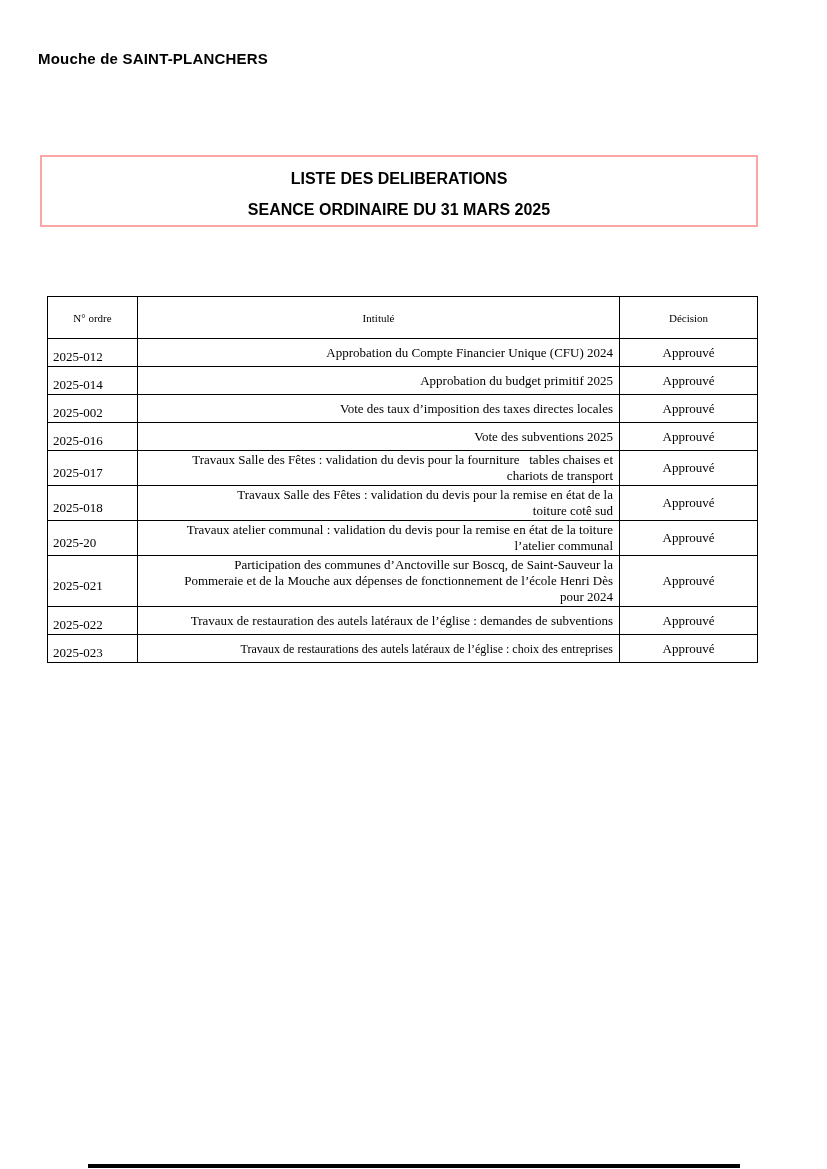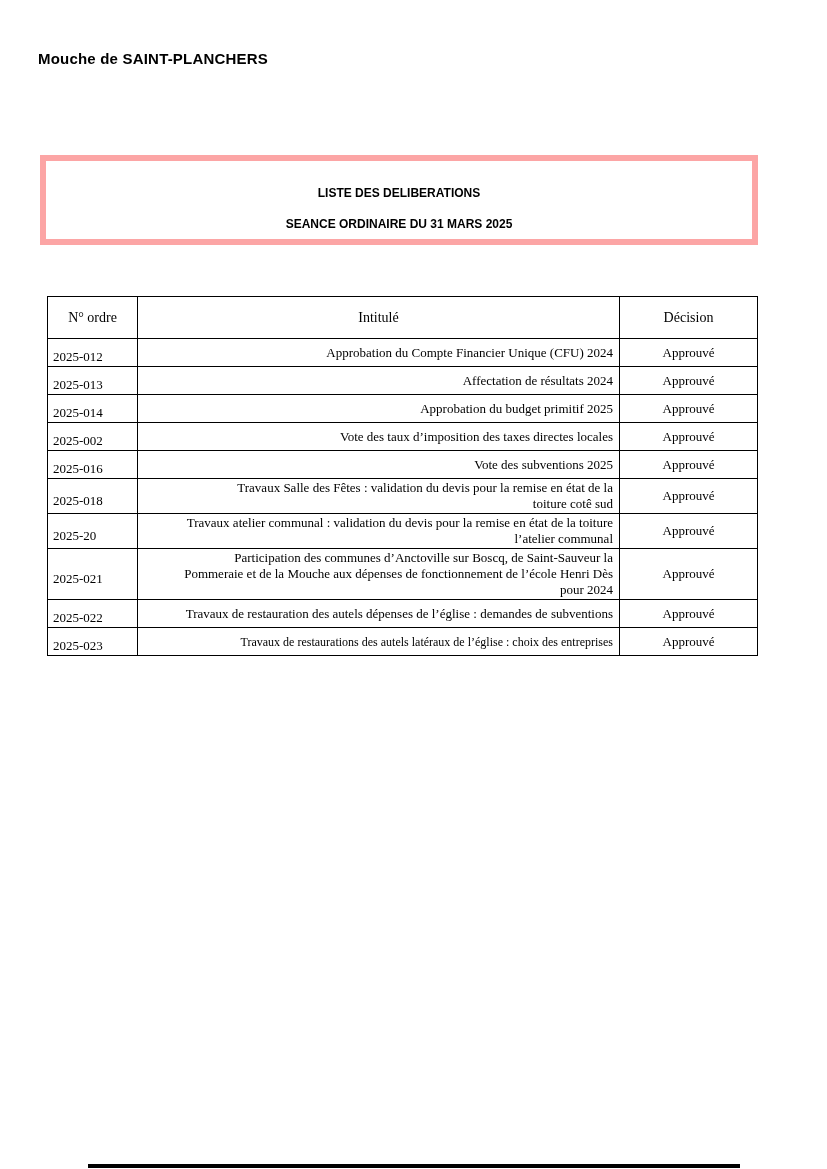--- a/index.html
+++ b/index.html
@@ -22,47 +22,47 @@
     font-weight: bold;
     font-size: 15px;
     letter-spacing: 0.2px;
   }
 
   .title-box {
     position: absolute;
     left: 40px;
     top: 155px;
     width: 718px;
-    border: 6px solid #fca5a5;
+    border: 2px solid #fca5a5;
     text-align: center;
     font-family: "Liberation Sans", sans-serif;
     font-weight: bold;
-    font-size: 12px;
-    padding: 24px 0 7px 0;
+    font-size: 16px;
+    padding: 14px 0 7px 0;
   }
   .title-box .title-line { line-height: 16px; }
   .title-box .title-line:first-child { margin-bottom: 15px; }
 
   table.delib-table {
     position: absolute;
     left: 47px;
     top: 296px;
     width: 711px;
     border-collapse: collapse;
     font-size: 13px;
     table-layout: fixed;
   }
   .delib-table th, .delib-table td {
     border: 1px solid #000000;
   }
   .delib-table thead th {
     font-weight: normal;
     height: 42px;
     vertical-align: middle;
-    font-size: 14px;
+    font-size: 11px;
   }
   .col-ordre  { width: 90px; }
   .col-decision { width: 138px; }
 
   .delib-table td { line-height: 16px; }
   td.cell-ordre {
     padding: 10px 4px 1px 5px;
     vertical-align: middle;
     text-align: left;
   }
@@ -116,37 +116,38 @@
         <th class="col-decision">Décision</th>
       </tr>
     </thead>
     <tbody id="table-body">
         <tr>
           <td class="cell-ordre">2025-012</td>
           <td class="cell-intitule">Approbation du Compte Financier Unique (CFU) 2024</td>
           <td class="cell-decision">Approuvé</td>
         </tr>
         <tr>
-          <td class="cell-ordre">2025-013</td>
-          <td class="cell-intitule">Affectation de résultats 2024</td>
-          <td class="cell-decision">Approuvé</td>
-        </tr>
-        <tr>
           <td class="cell-ordre">2025-014</td>
           <td class="cell-intitule">Approbation du budget primitif 2025</td>
           <td class="cell-decision">Approuvé</td>
         </tr>
         <tr>
           <td class="cell-ordre">2025-002</td>
           <td class="cell-intitule">Vote des taux d’imposition des taxes directes locales</td>
           <td class="cell-decision">Approuvé</td>
         </tr>
         <tr>
           <td class="cell-ordre">2025-016</td>
           <td class="cell-intitule">Vote des subventions 2025</td>
+          <td class="cell-decision">Approuvé</td>
+        </tr>
+        <tr>
+          <td class="cell-ordre">2025-017</td>
+          <td class="cell-intitule">Travaux Salle des Fêtes : validation du devis pour la fourniture   tables chaises et
+chariots de transport</td>
           <td class="cell-decision">Approuvé</td>
         </tr>
         <tr>
           <td class="cell-ordre">2025-018</td>
           <td class="cell-intitule">Travaux Salle des Fêtes : validation du devis pour la remise en état de la
 toiture cotê sud</td>
           <td class="cell-decision">Approuvé</td>
         </tr>
         <tr>
           <td class="cell-ordre">2025-20</td>
@@ -156,21 +157,21 @@
         </tr>
         <tr>
           <td class="cell-ordre">2025-021</td>
           <td class="cell-intitule">Participation des communes d’Anctoville sur Boscq, de Saint-Sauveur la
 Pommeraie et de la Mouche aux dépenses de fonctionnement de l’école Henri Dès
 pour 2024</td>
           <td class="cell-decision">Approuvé</td>
         </tr>
         <tr>
           <td class="cell-ordre">2025-022</td>
-          <td class="cell-intitule">Travaux de restauration des autels dépenses de l’église : demandes de subventions</td>
+          <td class="cell-intitule">Travaux de restauration des autels latéraux de l’église : demandes de subventions</td>
           <td class="cell-decision">Approuvé</td>
         </tr>
         <tr class="small-text">
           <td class="cell-ordre">2025-023</td>
           <td class="cell-intitule">Travaux de restaurations des autels latéraux de l’église : choix des entreprises</td>
           <td class="cell-decision">Approuvé</td>
         </tr>
       </tbody>
   </table>
 

